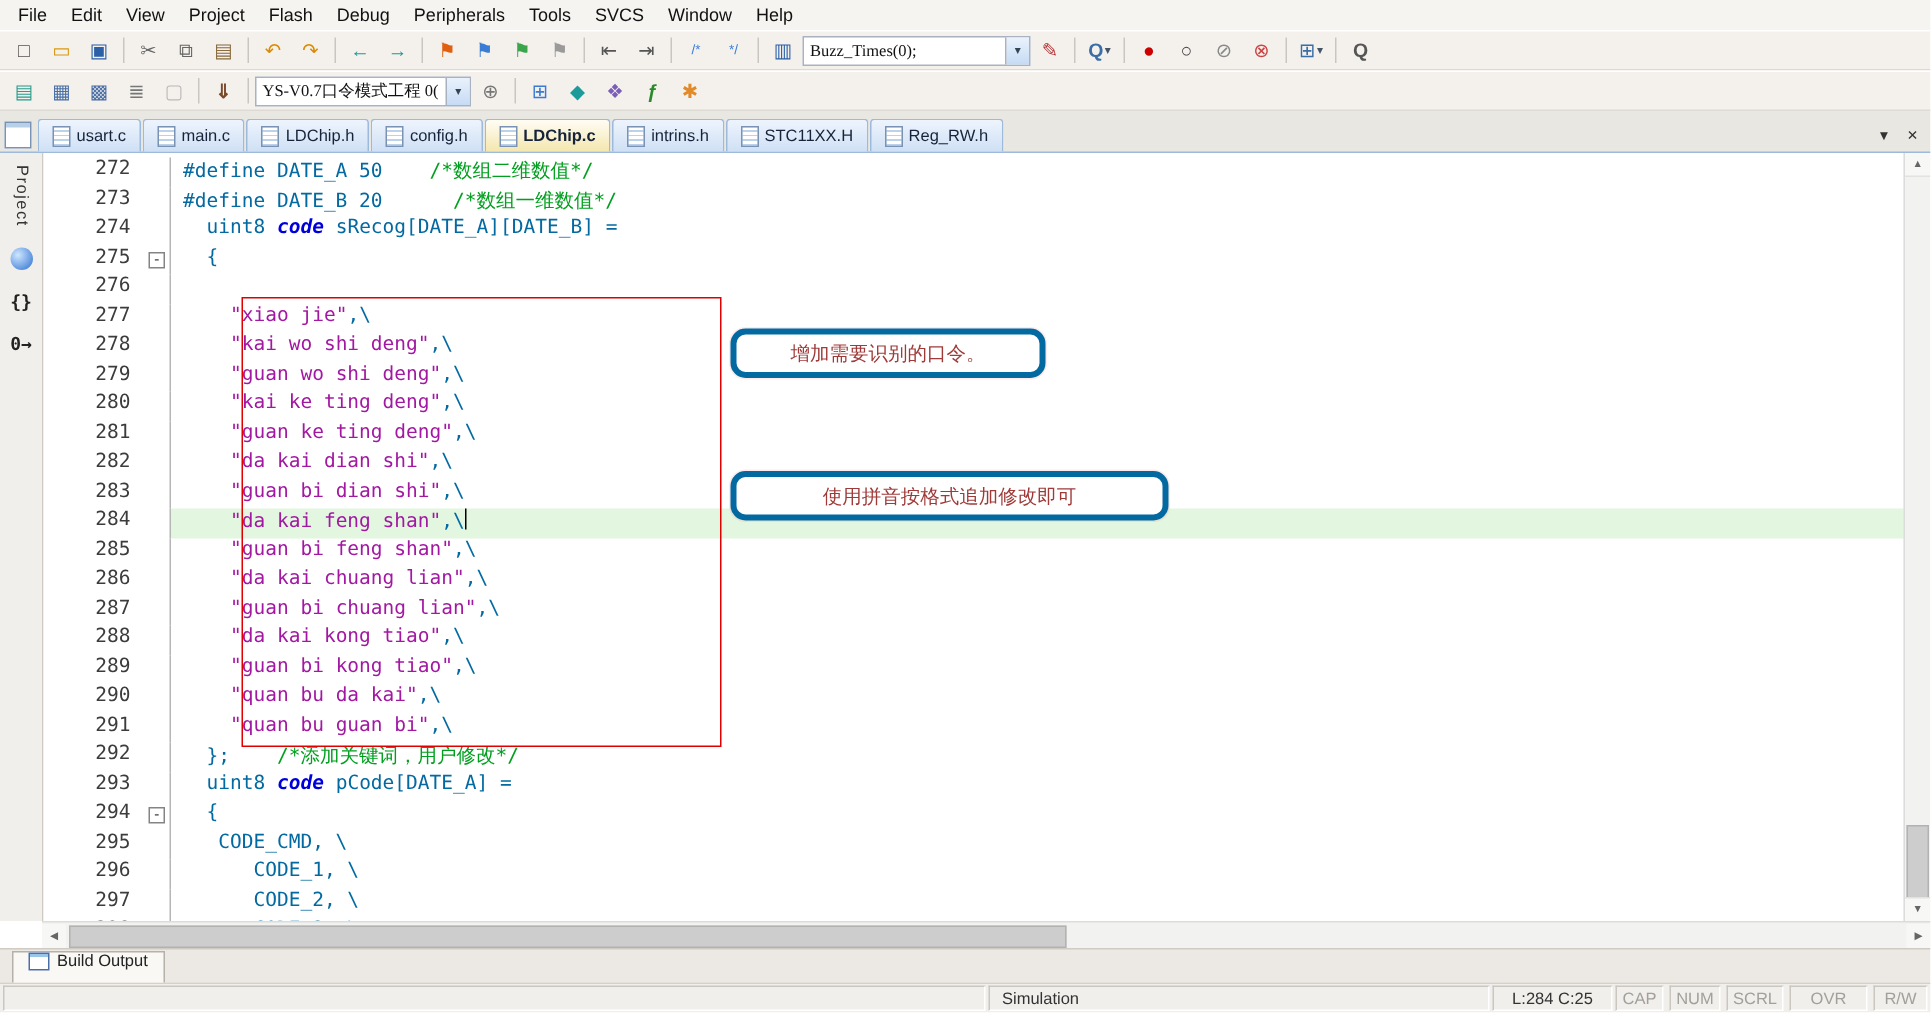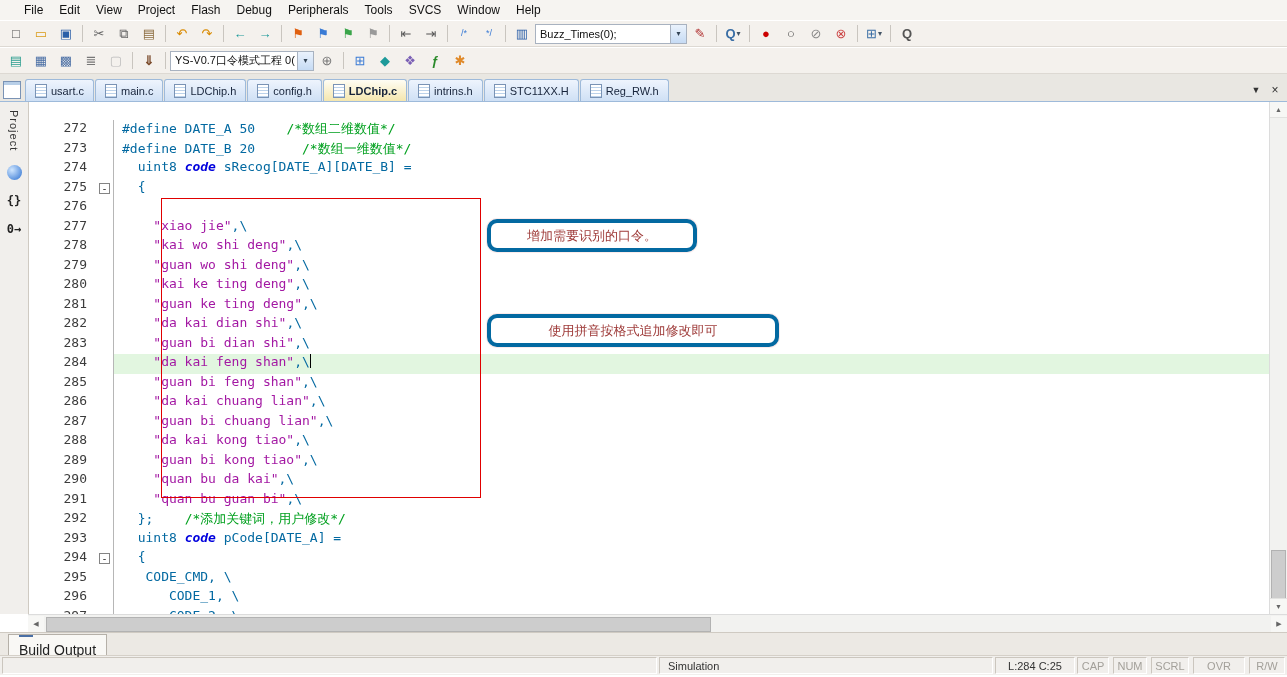--- a/index.html
+++ b/index.html
@@ -1,39 +1,39 @@
 <!DOCTYPE html>
 <html><head>
 <meta charset="utf-8">
 <style>
   html,body{margin:0;padding:0;}
   body{width:1287px;height:677px;overflow:hidden;background:#fff;font-family:"Liberation Sans",sans-serif;-webkit-font-smoothing:antialiased;}
-  .menubar{height:20px;background:#f6f4f1;display:flex;align-items:center;padding-left:16px;font-size:12px;color:#111;}
+  .menubar{height:20px;background:#f6f4f1;display:flex;align-items:center;padding-left:4px;font-size:12px;color:#111;}
   .menu-item{padding:2px 8px;cursor:default;}
   .toolbar{height:25px;background:linear-gradient(#fdfcfb,#f0edе9);background-color:#f4f1ed;display:flex;align-items:center;padding:0 4px;border-top:1px solid #fff;border-bottom:1px solid #ddd9d3;gap:1px;}
   .tbtn{min-width:22px;height:20px;display:flex;align-items:center;justify-content:center;border-radius:2px;font-size:13px;line-height:1;cursor:default;padding:0 1px;}
   .ddm{font-size:8px;color:#456;margin-left:1px;}
   .sep{width:1px;height:17px;background:#c9c5bf;margin:0 3px;flex:none;}
   .combo{height:18px;background:#fff;border:1px solid #a8b2c0;display:flex;align-items:center;font-size:11px;flex:none;}
-  .combo .val{padding:0 4px;white-space:nowrap;overflow:hidden;flex:1;color:#111;}
+  .combo .val{padding:0 4px;white-space:nowrap;overflow:hidden;flex:1;color:#111;font-family:Liberation Serif, serif;}
   .combo .dd{width:15px;align-self:stretch;background:linear-gradient(#eaf2fc,#c6dbf4);border-left:1px solid #a8b2c0;display:flex;align-items:center;justify-content:center;font-size:8px;color:#345;}
   .tabbar{height:25px;background:#e9e7e2;display:flex;align-items:flex-end;padding:2px 4px 0 3px;border-bottom:1px solid #9ebada;}
   .panel-ic{width:16px;height:16px;margin:0 4px 2px 0;background:#fff;border:1px solid #7a93b5;box-shadow:inset 0 3px 0 #b8cfe8;}
   .tab{display:flex;align-items:center;gap:4px;height:21px;padding:0 9px;font-size:11px;border:1px solid #9ebada;border-bottom:none;border-radius:3px 3px 0 0;background:linear-gradient(#eef4fd,#cfe0f5);margin-right:1px;color:#16233a;cursor:default;}
   .tab.active{background:linear-gradient(#fffdf4,#f4e6ae);font-weight:bold;}
   .ficon{width:10px;height:12px;background:repeating-linear-gradient(to bottom,#fff 0 2px,#bcd2ea 2px 3px);border:1px solid #7a93b5;flex:none;}
   .tab-right{margin-left:auto;display:flex;gap:3px;align-items:center;padding-bottom:4px;}
   .tsmall{width:16px;height:15px;display:flex;align-items:center;justify-content:center;font-size:9px;color:#333;cursor:default;}
   .main{display:flex;height:512px;}
   .sidestrip{width:28px;background:#f1efec;border-right:1px solid #cfcac2;display:flex;flex-direction:column;align-items:center;padding-top:8px;gap:14px;flex:none;}
   .vtext{writing-mode:vertical-rl;font-size:11px;color:#333;letter-spacing:1px;}
   .sphere{width:15px;height:15px;border-radius:50%;background:radial-gradient(circle at 5px 5px,#cfe6ff,#2a6fd0);}
   .sicon{font-size:12px;font-weight:bold;color:#222;font-family:"DejaVu Sans Mono",monospace;}
   .editor{position:relative;flex:1;background:#fff;overflow:hidden;}
-  .rows{position:absolute;top:18px;left:0;right:17px;}
+  .rows{position:absolute;top:3px;left:0;right:17px;}
   .row{display:flex;height:19.5px;line-height:19.5px;font:13px "DejaVu Sans Mono",monospace;white-space:pre;}
   .lnum{width:58px;text-align:right;padding-right:10px;color:#3c3c3c;flex:none;}
   .foldc{width:16px;flex:none;border-right:1px solid #b6b6b6;position:relative;}
   .foldbox{position:absolute;left:2px;top:4px;width:11px;height:11px;border:1px solid #848484;background:#fff;font-size:10px;line-height:9px;text-align:center;color:#333;box-sizing:border-box;}
   .codec{flex:1;padding-left:8px;}
   .row.cur .codec{background:#e2f6e0;}
   .pl{color:#0369a1;}
   .kw{color:#0000dd;font-weight:bold;font-style:italic;}
   .ty{color:#0369a1;}
   .st{color:#a318a3;}
@@ -45,21 +45,21 @@
   .c2{left:458px;top:212px;width:284px;}
   .vscroll{position:absolute;right:0;top:0;width:17px;bottom:0;background:#f2f2f0;border-left:1px solid #dcdcdc;}
   .varrow{height:15px;display:flex;align-items:center;justify-content:center;font-size:7px;color:#666;background:#f7f7f5;border-bottom:1px solid #e2e2e0;}
   .varrow.bottom{position:absolute;bottom:0;left:0;right:0;border-top:1px solid #e2e2e0;border-bottom:none;}
   .vthumb{position:absolute;left:1px;right:1px;top:448px;height:56px;background:#cdcdcd;border:1px solid #b2b2b2;}
   .hscroll{height:17px;margin-left:28px;background:#f2f2f0;display:flex;align-items:center;border-top:1px solid #dcdcdc;}
   .harrow{width:16px;height:16px;display:flex;align-items:center;justify-content:center;font-size:7px;color:#666;background:#f7f7f5;flex:none;}
   .htrack{flex:1;position:relative;height:16px;}
   .hthumb{position:absolute;left:2px;top:1px;width:54%;height:13px;background:#cdcdcd;border:1px solid #b2b2b2;}
   .buildbar{height:22px;background:#ece9e4;display:flex;align-items:flex-end;padding-left:8px;border-top:1px solid #cfcac2;}
-  .btab{display:flex;align-items:flex-start;gap:5px;height:20px;padding:0 10px;background:#f9f8f5;border:1px solid #b5b0a8;border-bottom:none;font-size:14px;color:#222;flex-direction:column;}
+  .btab{display:flex;align-items:flex-start;gap:5px;height:20px;padding:0 10px;background:#f9f8f5;border:1px solid #b5b0a8;border-bottom:none;font-size:11px;color:#222;}
   .btab-icon{width:12px;height:10px;background:#fff;border:1px solid #4a6fa5;box-shadow:inset 0 2px 0 #9bc4ea;}
   .statusbar{height:20px;background:#f1efec;border-top:1px solid #d5d0c8;display:flex;align-items:stretch;font-size:11px;color:#333;gap:2px;padding:1px 2px;box-sizing:border-box;}
   .scell{border:1px solid;border-color:#cbc6be #fff #fff #cbc6be;display:flex;align-items:center;padding:0 8px;box-sizing:border-box;}
   .s-left{flex:0 0 655px;}
   .s-sim{flex:1;}
   .s-lc{flex:0 0 80px;justify-content:center;padding:0 2px;}
   .s-ind{justify-content:center;color:#a3a09a;padding:0 4px;}
   .filler{height:8px;background:#fff;}
 </style>
 </head>

